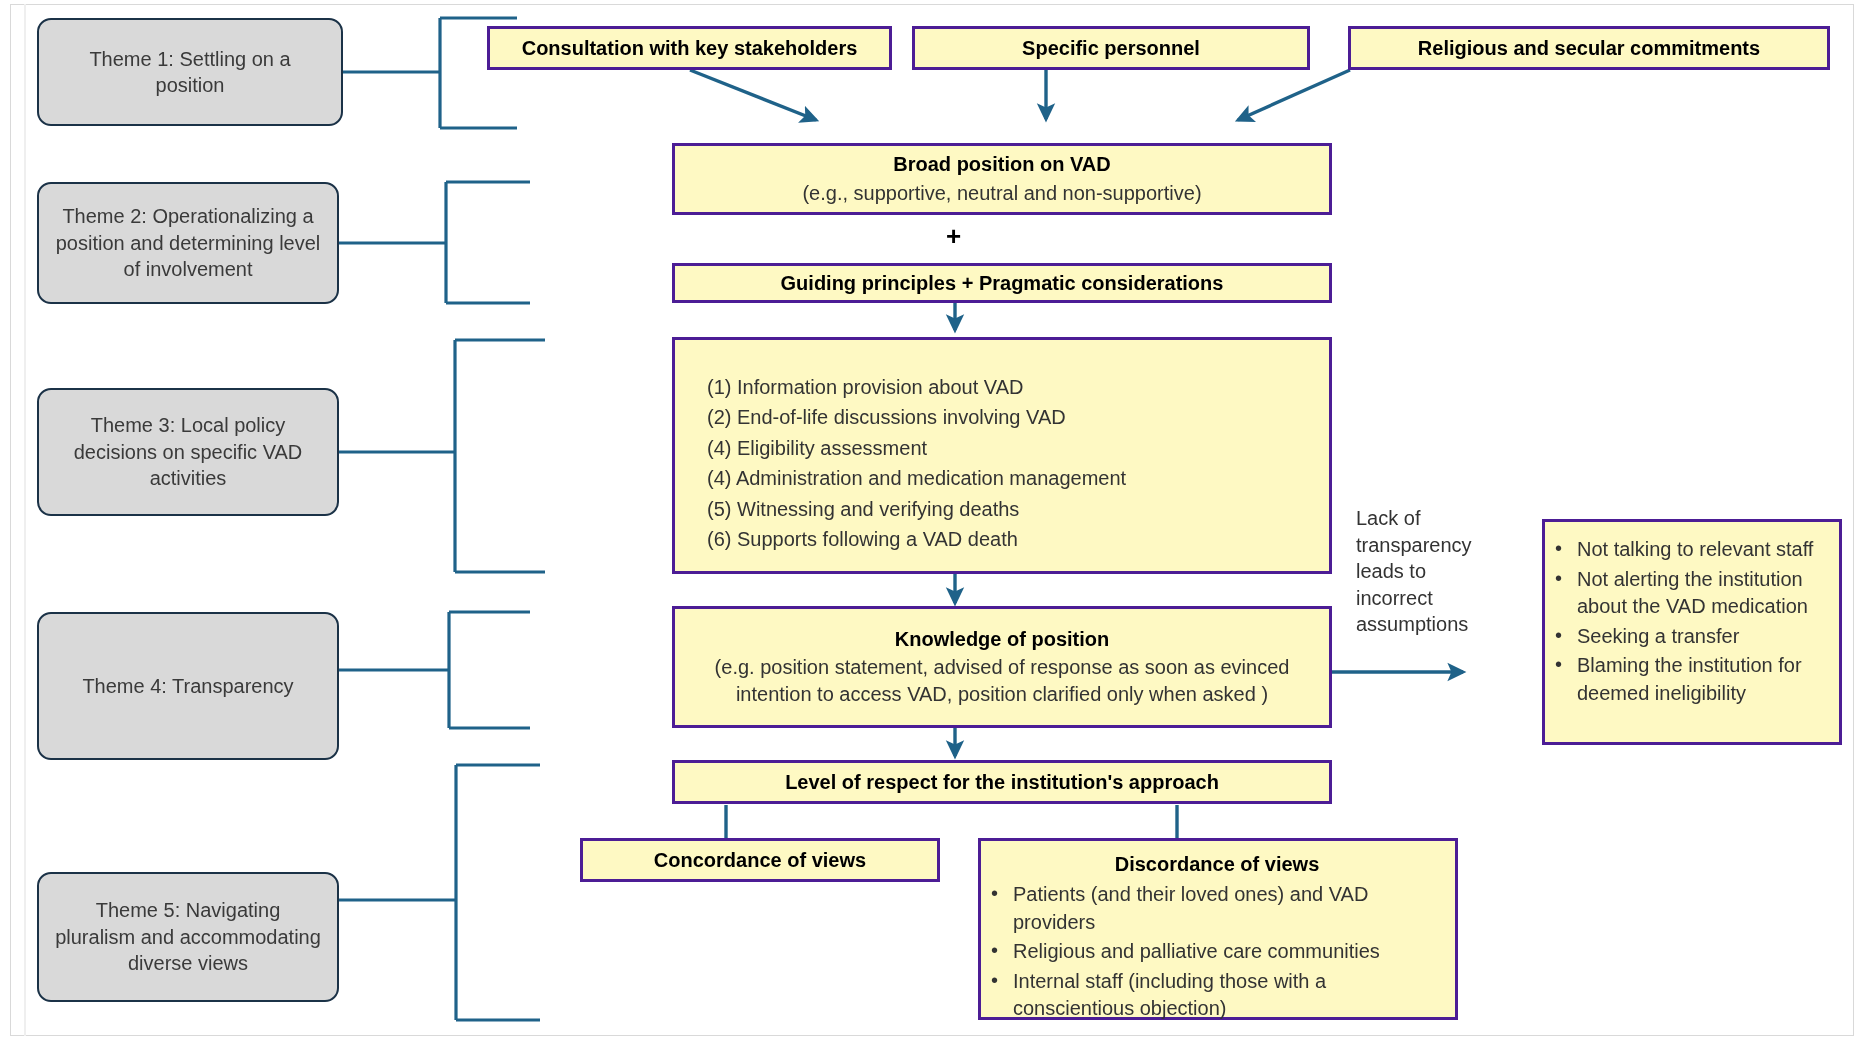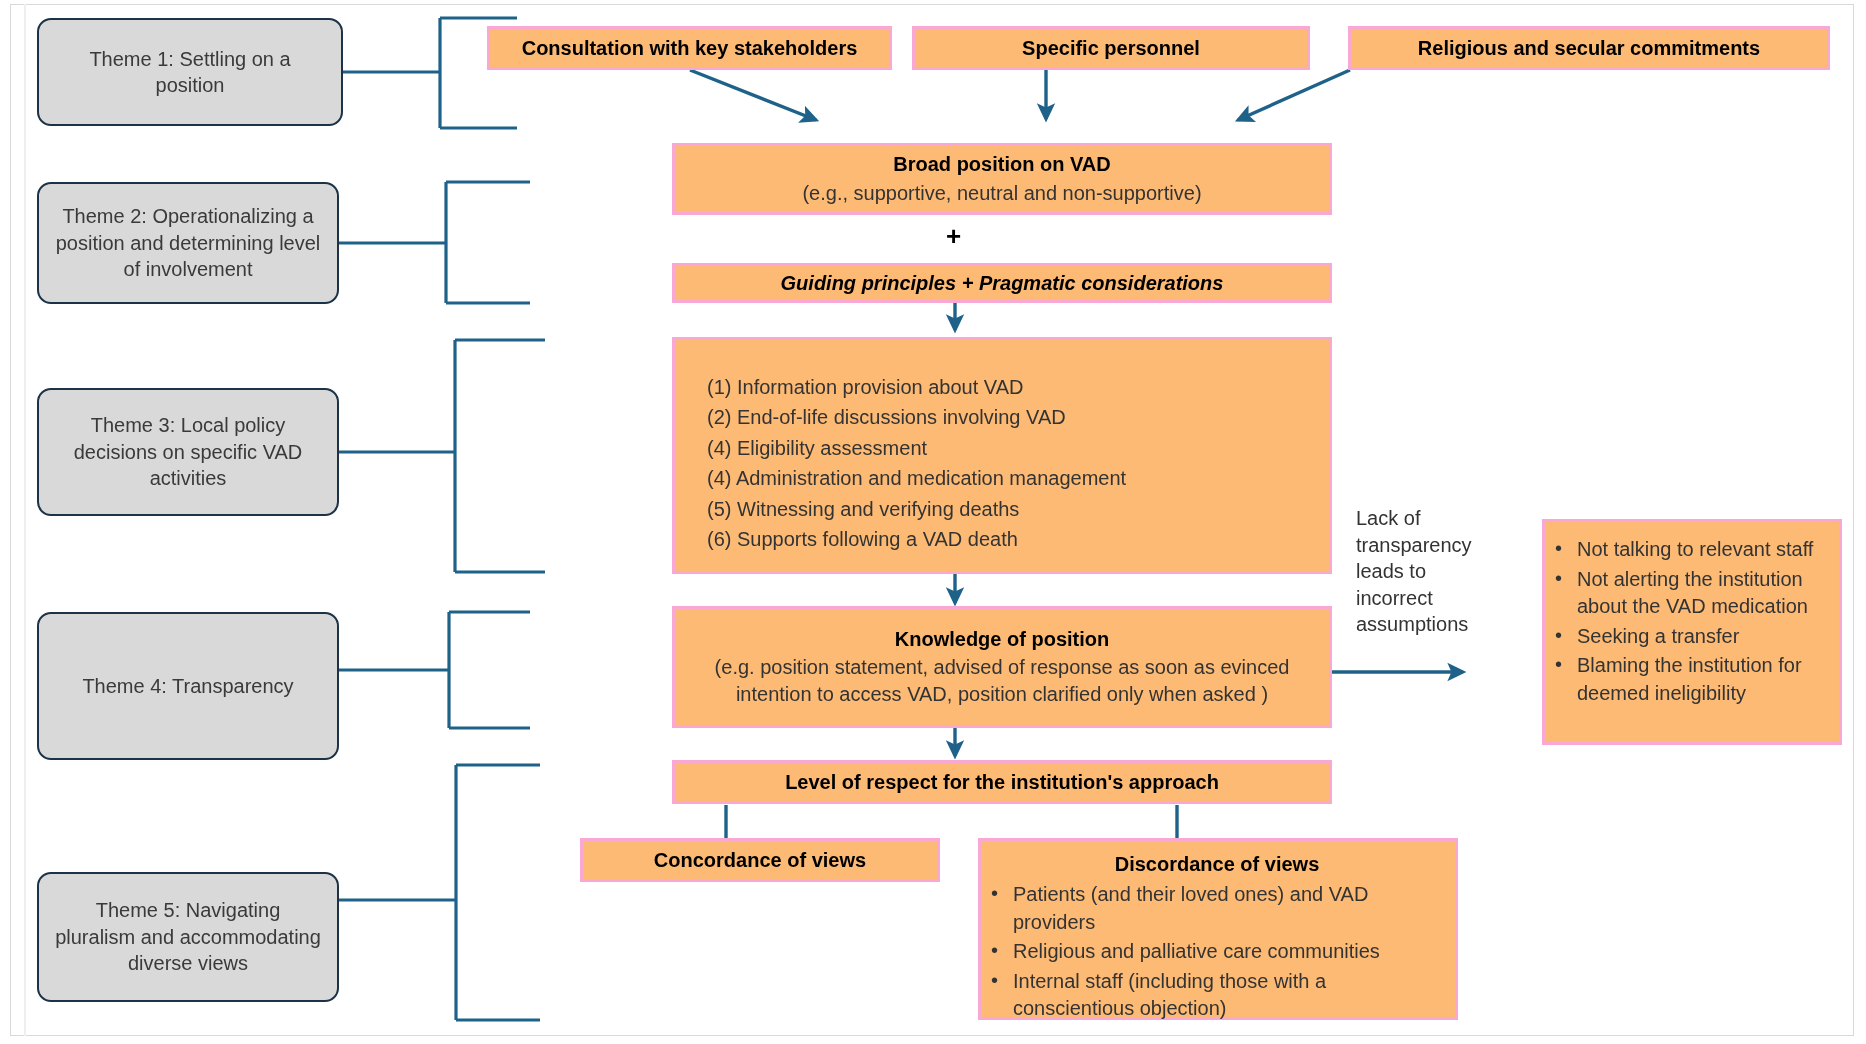--- a/index.html
+++ b/index.html
@@ -51,22 +51,22 @@
     color: #3a3a3a;
     font-size: 20px;
     line-height: 1.32;
     padding: 4px 14px;
   }
 
   
   .rect {
     position: absolute;
     box-sizing: border-box;
-    background: #fdba74;
-    border: 3px solid #f9a8d4;
+    background: #fef9c3;
+    border: 3px solid #4c1d95;
     display: flex;
     flex-direction: column;
     align-items: center;
     justify-content: center;
     text-align: center;
   }
   .rect .hd {
     font-weight: bold;
     color: #000000;
     font-size: 20px;
@@ -238,21 +238,21 @@
     <div class="hd">Religious and secular commitments</div>
   </div>
 
   <div class="rect" style="left:672px; top:143px; width:660px; height:72px; gap:3px;">
     <div class="hd">Broad position on VAD</div>
     <div class="sub">(e.g., supportive, neutral and non-supportive)</div>
   </div>
 
   <span class="plus-sign" style="left:946px; top:223px;">+</span>
 
-  <div class="rect" style="left:672px; top:263px; width:660px; height:40px;font-style:italic;">
+  <div class="rect" style="left:672px; top:263px; width:660px; height:40px;">
     <div class="hd">Guiding principles + Pragmatic considerations</div>
   </div>
 
   <div class="rect left-align" style="left:672px; top:337px; width:660px; height:237px; padding:14px 0 0 0;">
     <ul class="numlist" style="margin-top:18px; margin-left:32px;">
       <li>(1) Information provision about VAD</li>
       <li>(2) End-of-life discussions involving VAD</li>
       <li>(4) Eligibility assessment</li>
       <li>(4) Administration and medication management</li>
       <li>(5) Witnessing and verifying deaths</li>

